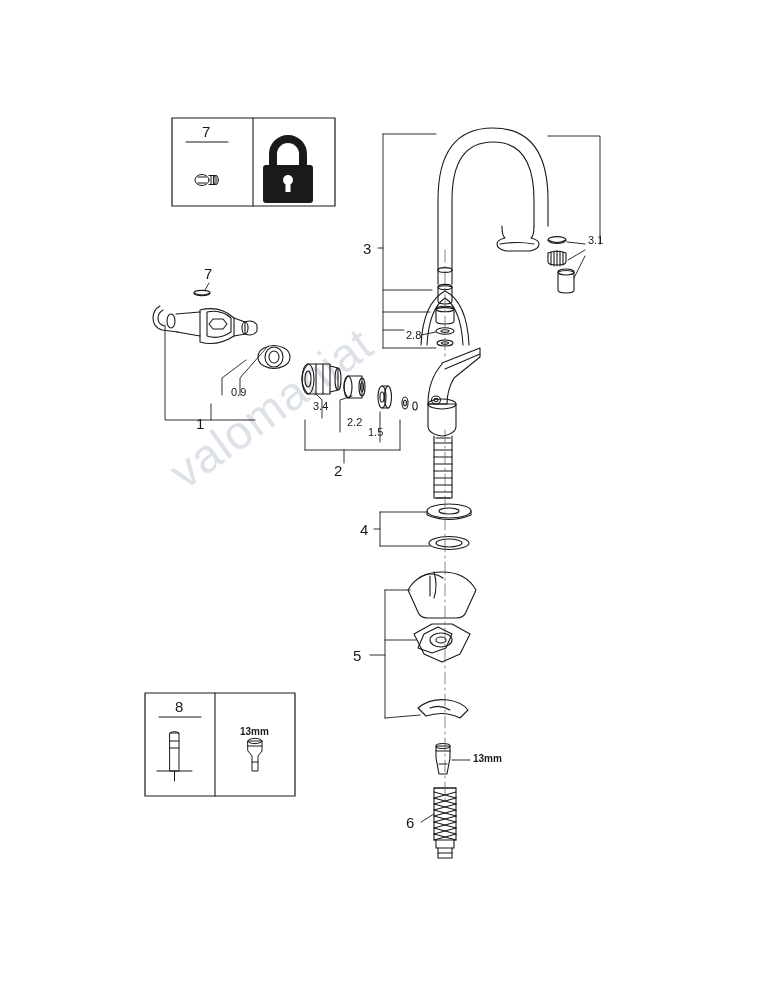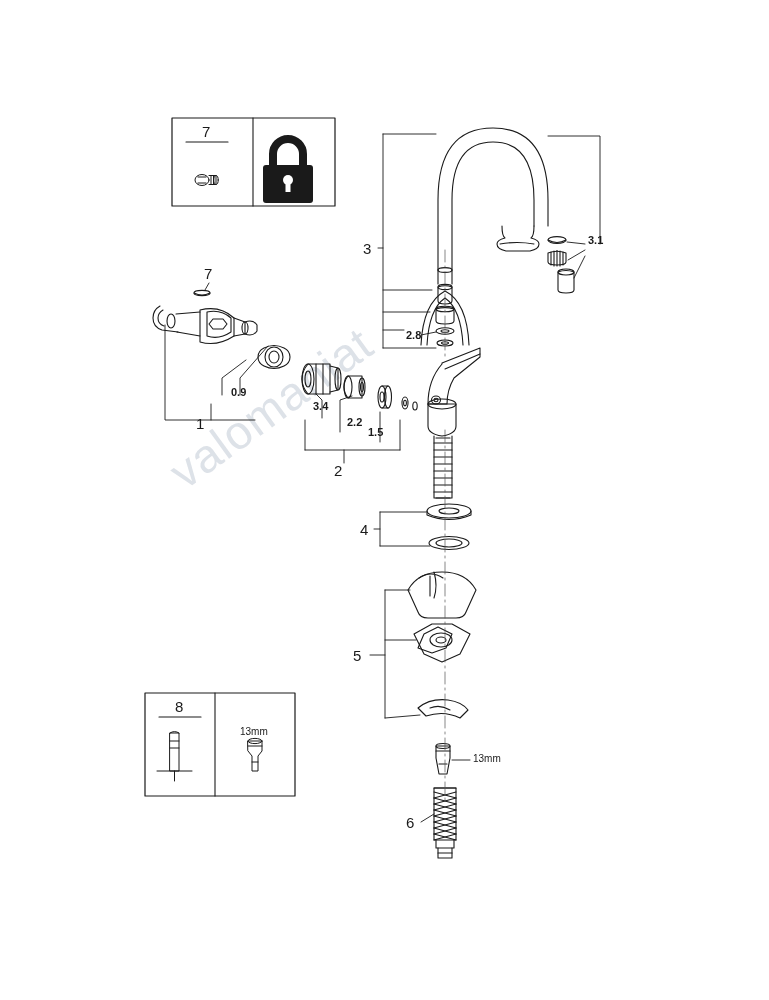--- a/index.html
+++ b/index.html
@@ -28,27 +28,27 @@
     position: absolute;
     font-family: "Liberation Sans", sans-serif;
     color: #1a1a1a;
     white-space: nowrap;
   }
   .lbl-main {
     font-size: 15px;
   }
   .lbl-sub {
     font-size: 11px;
-    font-weight: bold;
   }
   .lbl-box {
     font-size: 15px;
   }
   .lbl-size {
     font-size: 10px;
+    font-weight: bold;
   }
   .watermark {
     position: absolute;
     left: 175px;
     top: 330px;
     width: 420px;
     height: 300px;
     pointer-events: none;
   }
   .watermark span {

